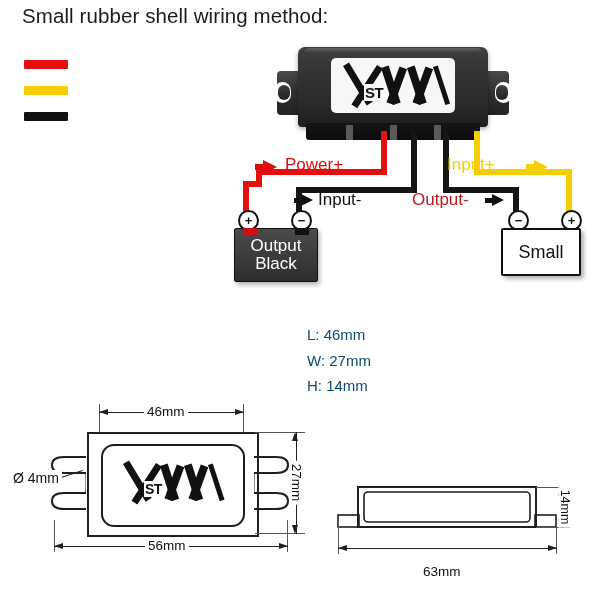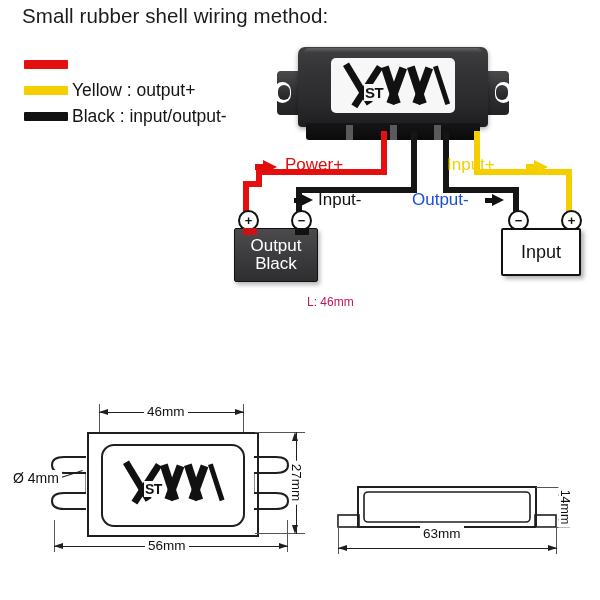--- a/index.html
+++ b/index.html
@@ -96,21 +96,21 @@
   .wire{position:absolute;}
   .w-red{background:#e60f0f;}
   .w-blk{background:#151515;}
   .w-yel{background:#f5ce00;}
 
   
   .wlabel{position:absolute;font-size:17px;white-space:nowrap;font-weight:400;}
   #lbl-input-plus{color:#e00d0d;left:285px;top:155px;}
   #lbl-output-plus{color:#f5d000;left:447px;top:155px;}
   #lbl-input-minus{color:#111;left:318px;top:190px;}
-  #lbl-output-minus{color:#1d4ed8;left:412px;top:190px;}
+  #lbl-output-minus{color:#b91c1c;left:412px;top:190px;}
 
   .arrow{position:absolute;width:0;height:0;}
   .arr-red{left:263px;top:160px;
     border-top:7px solid transparent;border-bottom:7px solid transparent;
     border-left:14px solid #e00d0d;}
   .arr-red-tail{position:absolute;left:255px;top:164px;width:10px;height:6px;background:#e00d0d;}
   .arr-yel{left:534px;top:160px;
     border-top:7px solid transparent;border-bottom:7px solid transparent;
     border-left:14px solid #f5d000;}
   .arr-yel-tail{position:absolute;left:526px;top:164px;width:10px;height:6px;background:#f5d000;}
@@ -144,21 +144,21 @@
   #ps-blk-tab{position:absolute;right:8px;top:-1px;width:14px;height:7px;background:#111;}
   #device{
     position:absolute;left:501px;top:228px;width:76px;height:44px;
     background:#fff;border:2.4px solid #111;border-radius:2px;
     box-shadow:3px 3px 4px rgba(0,0,0,.3);
     display:flex;align-items:center;justify-content:center;
     color:#111;font-size:18px;
   }
 
   
-  #specs{left:307px;top:290px;font-size:12px;line-height:25.5px;color:#be185d;}
+  #specs{left:307px;top:322px;font-size:15px;line-height:25.5px;color:#0c4a6e;}
   #specs div{white-space:nowrap;}
 
   
   .cad{position:absolute;}
   .ln{position:absolute;background:#1f1f1f;}
   .ln.h{height:1.4px;}
   .ln.v{width:1.4px;}
   .thin{background:#555;}
   .dim-txt{position:absolute;font-size:13.5px;color:#111;background:#fff;padding:0 3px;white-space:nowrap;}
   .dim-rot{transform:rotate(90deg);transform-origin:center;}
@@ -179,25 +179,23 @@
 <body>
 
 <div class="abs" id="title">Small rubber shell wiring method:</div>
 
 <div class="abs" id="legend">
   <div class="leg-row">
     <span class="swatch" style="background:#e60f0f"></span>
   </div>
   <div class="leg-row">
     <span class="swatch" style="background:#f5ce00"></span>
-    <span class="leg-txt">Yellow : output+</span>
   </div>
   <div class="leg-row">
     <span class="swatch" style="background:#111111"></span>
-    <span class="leg-txt">Black : input/output-</span>
   </div>
 </div>
 
 <div class="abs" id="module">
   <div class="mod-flange left">
     <div class="slot"></div>
     <div class="slotfill"></div>
   </div>
   <div class="mod-flange right">
     <div class="slot"></div>
@@ -263,25 +261,27 @@
 <div class="term" style="left:561px;top:210px;">+</div>
 
 <div id="power-supply">
   <div id="ps-red-tab"></div>
   <div id="ps-blk-tab"></div>
   <span>Output</span>
   <span>Black</span>
 </div>
 
 <div id="device">
-  <span>Input</span>
+  <span>Small</span>
 </div>
 
 <div class="abs" id="specs">
   <div>L: 46mm</div>
+  <div>W: 27mm</div>
+  <div>H: 14mm</div>
 </div>
 
 <div class="cad" id="topview-drawing">
 
   <div class="ln v thin abs" style="left:99px;top:404px;height:30px;"></div>
   <div class="ln v thin abs" style="left:243px;top:404px;height:30px;"></div>
   <div class="ln h abs" style="left:99px;top:412px;width:145px;"></div>
   <div class="tri l abs" style="left:99px;top:409px;"></div>
   <div class="tri r abs" style="left:235px;top:409px;"></div>
   <div class="dim-txt abs" style="left:144px;top:404px;">46mm</div>
@@ -343,14 +343,14 @@
   <div class="ln v abs" style="left:562px;top:487px;height:41px;"></div>
   <div class="tri u abs" style="left:558px;top:487px;"></div>
   <div class="tri d abs" style="left:558px;top:519px;"></div>
   <div class="dim-txt dim-rot abs" style="left:545px;top:500px;font-size:12.5px;">14mm</div>
 
   <div class="ln v thin abs" style="left:338px;top:520px;height:34px;"></div>
   <div class="ln v thin abs" style="left:556px;top:520px;height:34px;"></div>
   <div class="ln h abs" style="left:338px;top:548px;width:219px;"></div>
   <div class="tri l abs" style="left:338px;top:545px;"></div>
   <div class="tri r abs" style="left:548px;top:545px;"></div>
-  <div class="dim-txt abs" style="left:420px;top:526px;text-align:center;">63mm</div>
+  <div class="dim-txt abs" style="left:420px;top:564px;text-align:center;">63mm</div>
 </div>
 
 </body></html>

